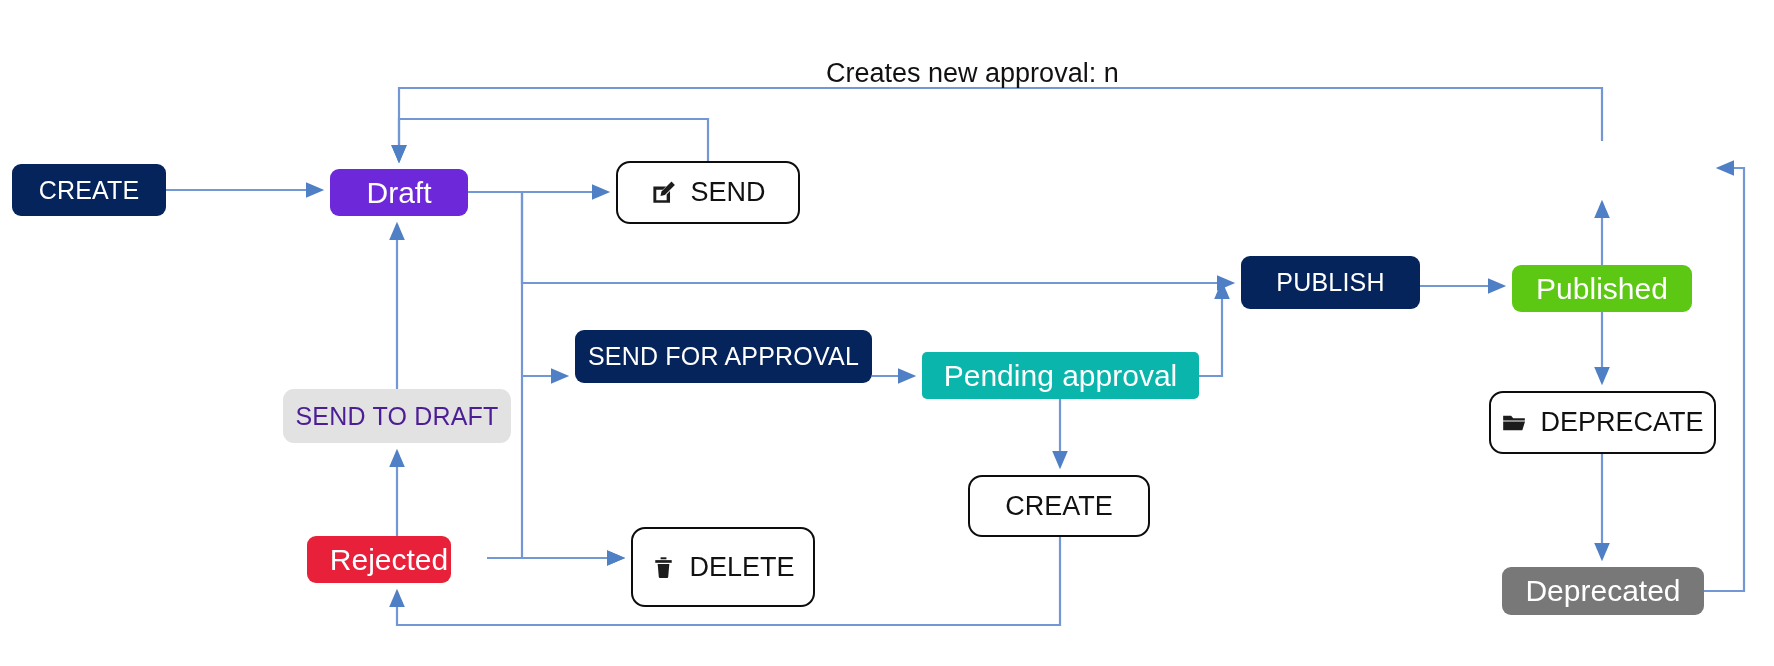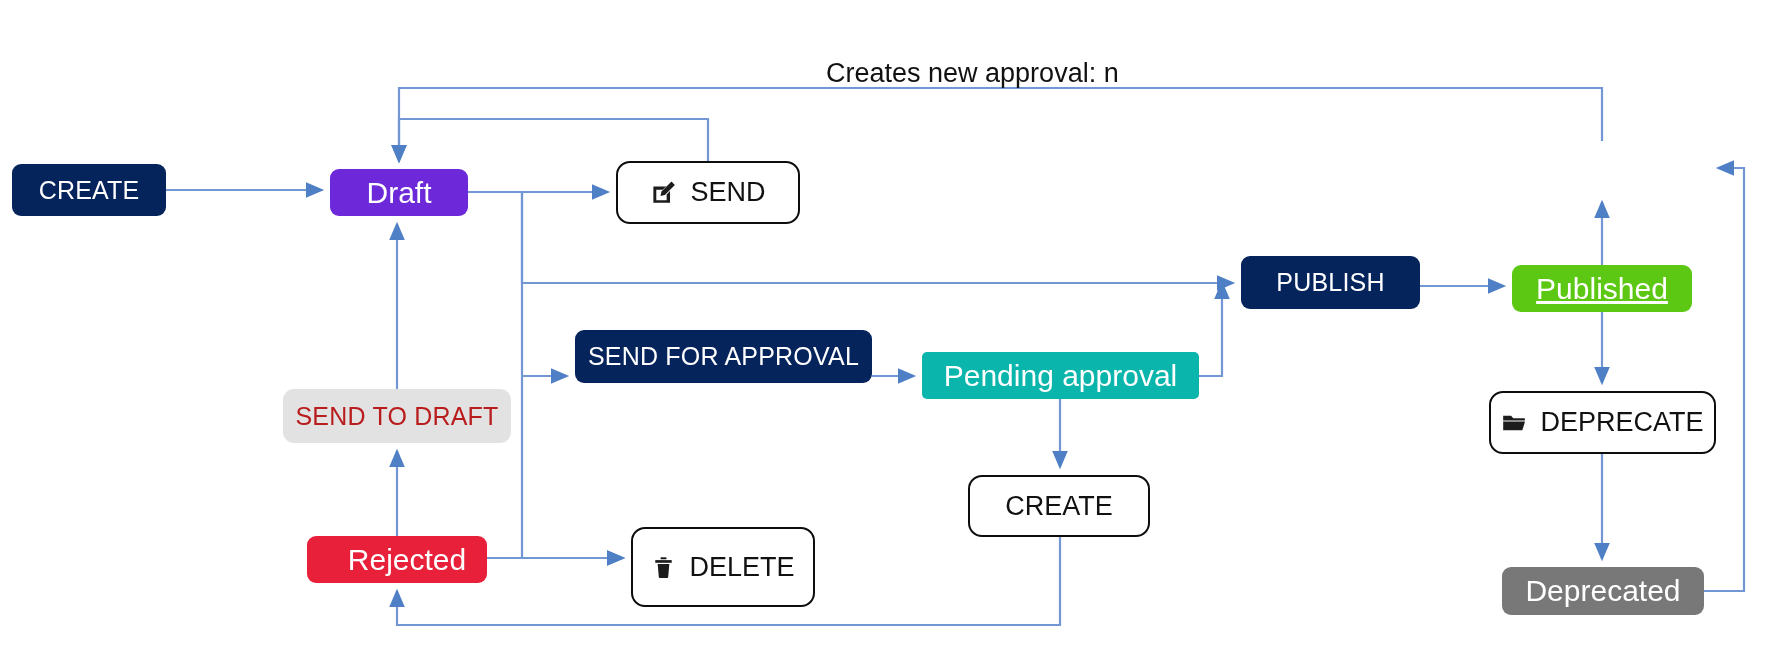--- a/index.html
+++ b/index.html
@@ -11,21 +11,21 @@
         box-sizing:border-box;text-align:center;line-height:1.05;}
 
   
   .filled{border-radius:9px;color:#ffffff;}
   .navy{background:#06245c;}
   .olive{background:#6d28d9;}
   .green{background:#5cc813;}
   .teal{background:#0ab5ac;border-radius:5px;}
   .red{background:#e8203a;}
   .gray{background:#787878;}
-  .lightgray{background:#e2e2e2;color:#b91c1c;border-radius:11px;}
+  .lightgray{background:#e2e2e2;color:#4c1d95;border-radius:11px;}
 
   
   .outlined{background:#ffffff;border:2.6px solid #0d0d0d;border-radius:14px;color:#111111;}
 
   .caps{font-size:25px;letter-spacing:.2px;}
   .mixed{font-size:30px;}
   .btn-lbl{font-size:27px;}
 
   .ico{display:inline-block;margin-right:13px;line-height:0;vertical-align:middle;}
   .ico svg{display:block;}
@@ -106,41 +106,41 @@
         <path d="M19.1 2.3l3 3-8.9 8.9-3.9.9.9-3.9z" fill="#1c1c1c"></path>
       </svg>
     </span>
     <span>SEND</span>
   </div>
 
   <div class="node filled navy caps" style="left:1241px;top:256px;width:179px;height:53px;">
     <span>PUBLISH</span>
   </div>
 
-  <div class="node filled green mixed" style="left:1512px;top:265px;width:180px;height:47px;text-decoration:underline;">
+  <div class="node filled green mixed" style="left:1512px;top:265px;width:180px;height:47px;">
     <span>Published</span>
   </div>
 
   <div class="node filled navy caps" style="left:575px;top:330px;width:297px;height:53px;">
     <span>SEND FOR APPROVAL</span>
   </div>
 
   <div class="node filled teal mixed" style="left:922px;top:352px;width:277px;height:47px;">
     <span>Pending approval</span>
   </div>
 
   <div class="node lightgray caps" style="left:283px;top:389px;width:228px;height:54px;display:flex;align-items:center;justify-content:center;">
     <span>SEND TO DRAFT</span>
   </div>
 
   <div class="node outlined btn-lbl" style="left:968px;top:475px;width:182px;height:62px;">
     <span>CREATE</span>
   </div>
 
-  <div class="node filled red mixed" style="left:307px;top:536px;width:180px;height:47px;padding-left:20px;">
+  <div class="node filled red mixed" style="left:307px;top:536px;width:144px;height:47px;padding-left:20px;">
     <span>Rejected</span>
   </div>
 
   <div class="node outlined btn-lbl" style="left:631px;top:527px;width:184px;height:80px;">
     <span class="ico">
       <svg width="25" height="25" viewBox="0 0 24 24">
         <path d="M9.2 2.2h5.6v1.9H9.2z" fill="#1c1c1c"></path>
         <path d="M4.1 4.9h15.8v2.6H4.1z" fill="#1c1c1c"></path>
         <path d="M6.4 8.6h11.2l-1.1 12.4a1.1 1.1 0 0 1-1.1 1H8.6a1.1 1.1 0 0 1-1.1-1z" fill="#1c1c1c"></path>
       </svg>

